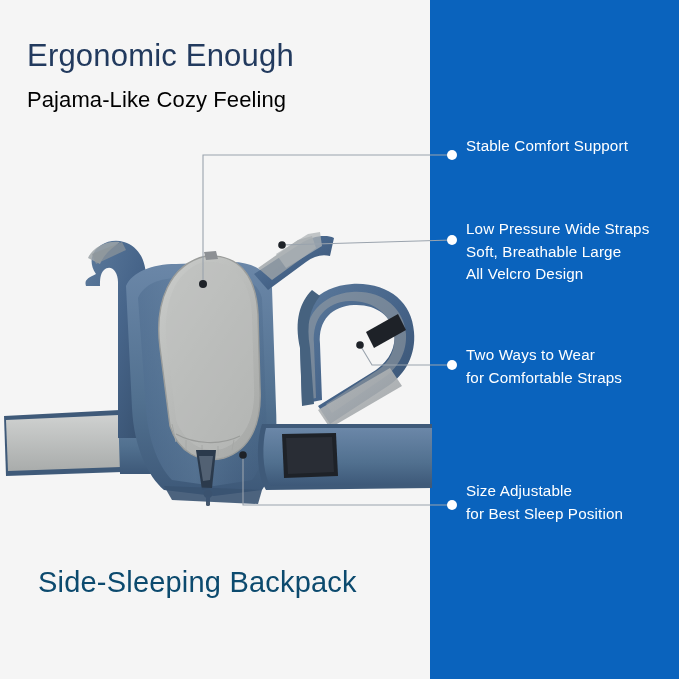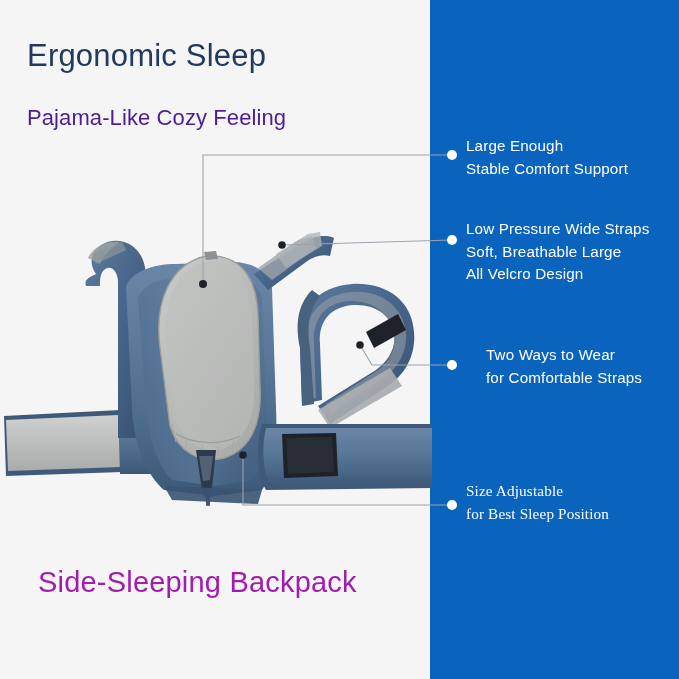--- a/index.html
+++ b/index.html
@@ -18,28 +18,28 @@
     background:#0a63bd;
   }
 
   
   .headline{
     position:absolute;left:27px;top:38px;
     font-size:31px;font-weight:400;letter-spacing:.2px;
     color:#223a5e;white-space:nowrap;
   }
   .subhead{
-    position:absolute;left:27px;top:105px;
+    position:absolute;left:27px;top:87px;
     font-size:22px;font-weight:400;letter-spacing:.1px;
-    color:#4c1d95;white-space:nowrap;
+    color:#000000;white-space:nowrap;
   }
   .footline{
     position:absolute;left:38px;top:566px;
     font-size:29px;font-weight:400;letter-spacing:.2px;
-    color:#a21caf;white-space:nowrap;
+    color:#0c4a6e;white-space:nowrap;
   }
 
   
   .callout{
     position:absolute;color:#ffffff;
     font-size:15.2px;line-height:22.5px;
     letter-spacing:.15px;white-space:nowrap;
   }
   .callout div{white-space:nowrap;}
 
@@ -186,38 +186,37 @@
       <circle cx="452" cy="365" r="5" fill="#ffffff"></circle>
     </g>
 
     <g>
       <path d="M243,455 L243,505 L452,505" fill="none" stroke="#9aa3ad" stroke-width="1.1"></path>
       <circle cx="243" cy="455" r="3.8" fill="#1e2228"></circle>
       <circle cx="452" cy="505" r="5" fill="#ffffff"></circle>
     </g>
   </svg>
 
-  <div class="headline">Ergonomic Sleep</div>
+  <div class="headline">Ergonomic Enough</div>
   <div class="subhead">Pajama-Like Cozy Feeling</div>
   <div class="footline">Side-Sleeping Backpack</div>
 
   <div class="callout" style="left:466px;top:135px;">
-    <div>Large Enough</div>
     <div>Stable Comfort Support</div>
   </div>
 
   <div class="callout" style="left:466px;top:218px;">
     <div>Low Pressure Wide Straps</div>
     <div>Soft, Breathable Large</div>
     <div>All Velcro Design</div>
   </div>
 
-  <div class="callout" style="left:486px;top:344px;">
+  <div class="callout" style="left:466px;top:344px;">
     <div>Two Ways to Wear</div>
     <div>for Comfortable Straps</div>
   </div>
 
-  <div class="callout" style="left:466px;top:480px;font-family:Liberation Serif, serif;">
+  <div class="callout" style="left:466px;top:480px;">
     <div>Size Adjustable</div>
     <div>for Best Sleep Position</div>
   </div>
 
 </div>
 
 </body></html>

